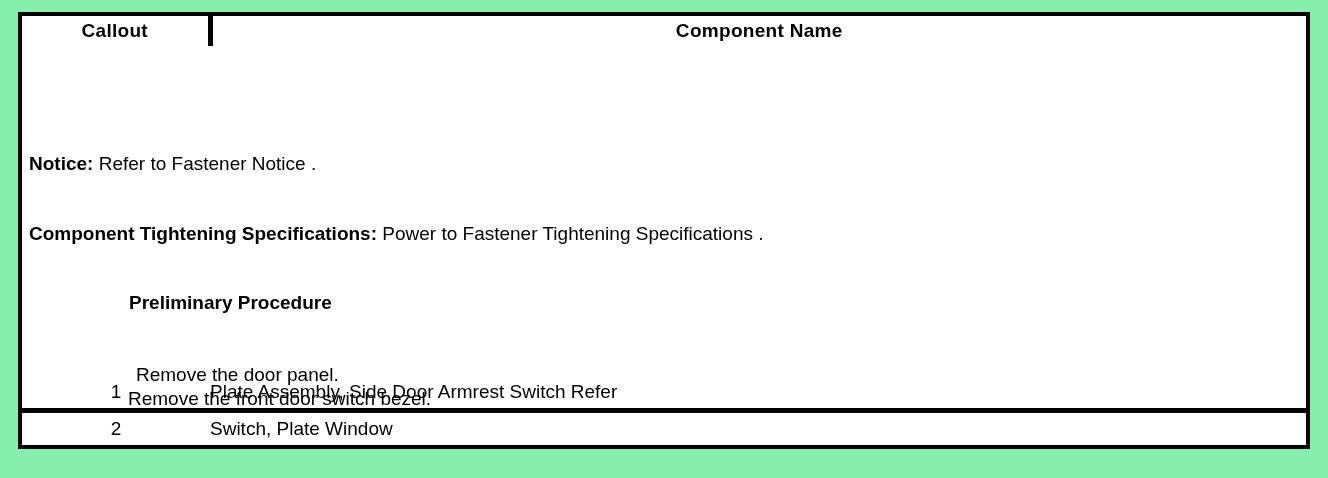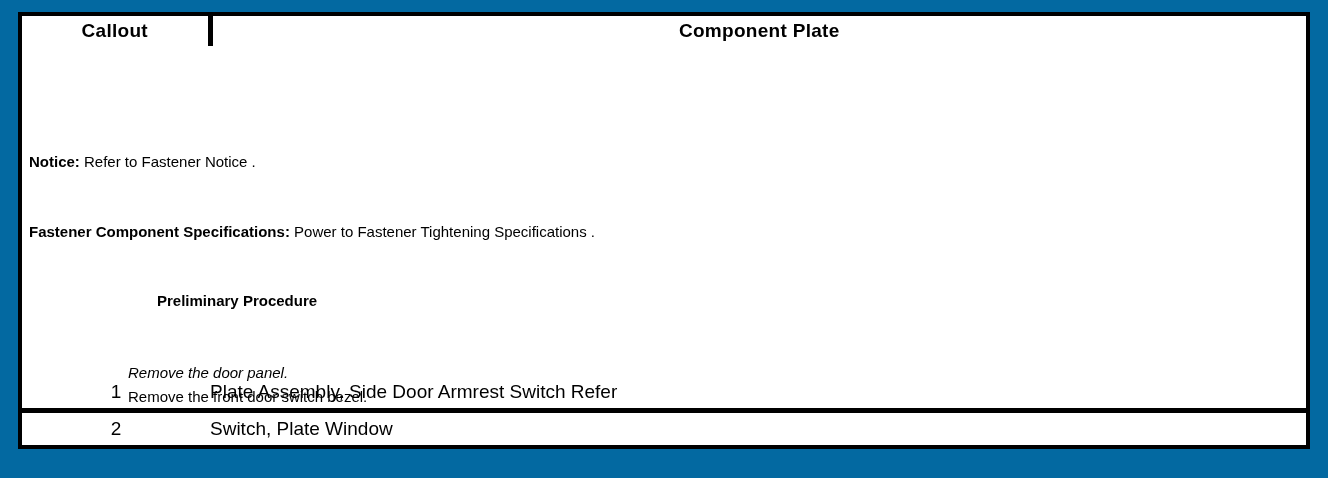--- a/index.html
+++ b/index.html
@@ -14,21 +14,21 @@
     font-family: "Liberation Sans", sans-serif;
     color: #000000;
     overflow: hidden;
   }
 
   
   .page {
     position: relative;
     width: 1328px;
     height: 478px;
-    background: #0369a1;
+    background: #86efac;
   }
 
   .spec-table {
     position: absolute;
     left: 18px;
     top: 12px;
     width: 1288px;
     border-collapse: collapse;
     table-layout: fixed;
     background: #ffffff;
@@ -67,34 +67,34 @@
   .notice-cell {
     border-bottom: 5px solid #000000;
     padding: 0;
     height: 330px;
     vertical-align: top;
   }
 
   .notice-body {
     position: relative;
     height: 330px;
-    font-size: 15px;
+    font-size: 19px;
     line-height: 1.15;
   }
 
   .notice-line {
     position: absolute;
     white-space: nowrap;
   }
   .notice-line .lead { font-weight: bold; }
 
   #notice-row       { left: 7px;   top: 107px; }
   #fastener-row     { left: 7px;   top: 177px; }
-  #prelim-heading   { left: 107px; top: 246px; font-weight: bold; margin-left: 28px; }
-  #prelim-step-1    { left: 106px; top: 318px; font-style: italic; }
+  #prelim-heading   { left: 107px; top: 246px; font-weight: bold; }
+  #prelim-step-1    { left: 114px; top: 318px; }
   #prelim-step-2    { left: 106px; top: 342px; }
 
   
   .num-cell {
     height: 32px;
     text-align: center;
     font-size: 19px;
     border-right: 5px solid #000000;
   }
   .name-cell {
@@ -114,36 +114,36 @@
 
   <table class="spec-table">
     <colgroup>
       <col class="col-callout">
       <col class="col-name">
     </colgroup>
 
     <thead>
       <tr>
         <th class="hdr-cell callout">Callout</th>
-        <th class="hdr-cell">Component Plate</th>
+        <th class="hdr-cell">Component Name</th>
       </tr>
     </thead>
 
     <tbody>
 
       <tr>
         <td class="notice-cell" colspan="2">
           <div class="notice-body">
 
             <div class="notice-line" id="notice-row">
               <span class="lead">Notice:</span><span> Refer to Fastener Notice .</span>
             </div>
 
             <div class="notice-line" id="fastener-row">
-              <span class="lead">Fastener Component Specifications:</span><span> Power to Fastener Tightening Specifications .</span>
+              <span class="lead">Component Tightening Specifications:</span><span> Power to Fastener Tightening Specifications .</span>
             </div>
 
             <div class="notice-line" id="prelim-heading">Preliminary Procedure</div>
 
             <div class="notice-line" id="prelim-step-1">Remove the door panel.</div>
 
             <div class="notice-line" id="prelim-step-2">Remove the front door switch bezel.</div>
 
           </div>
         </td>

